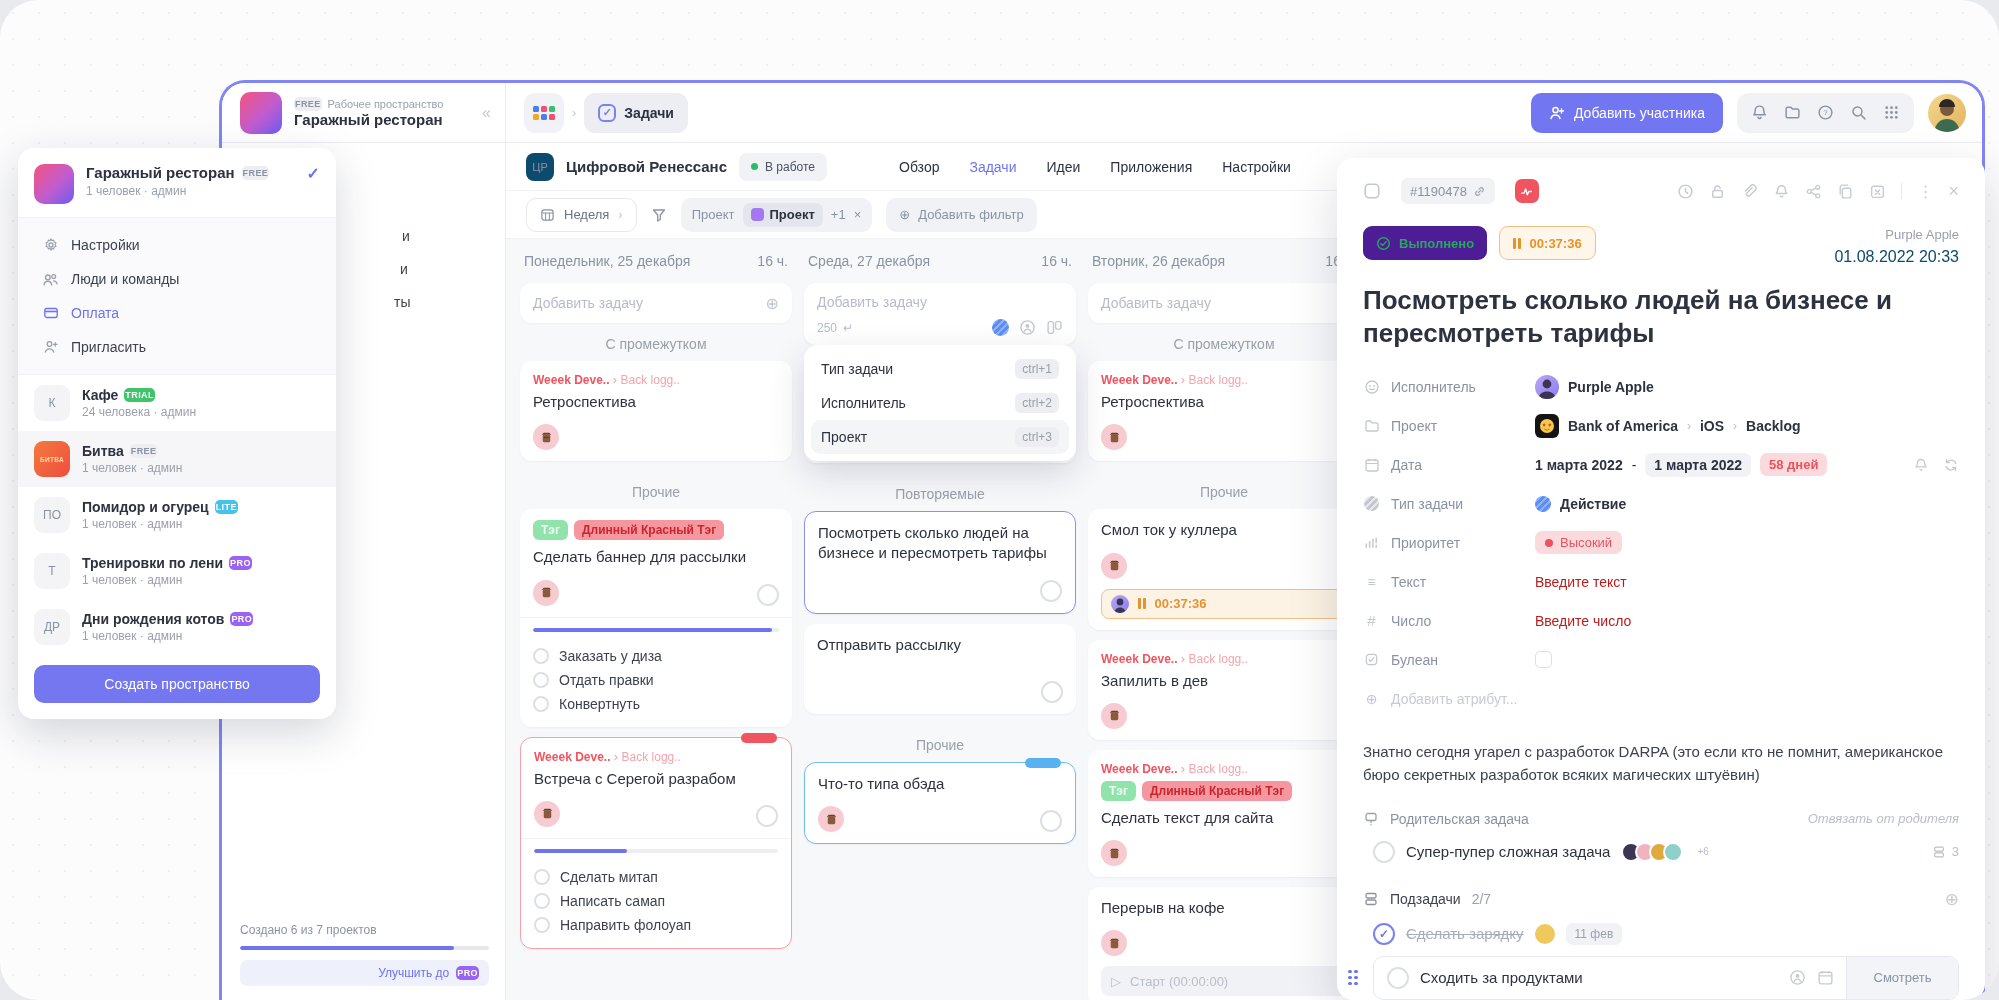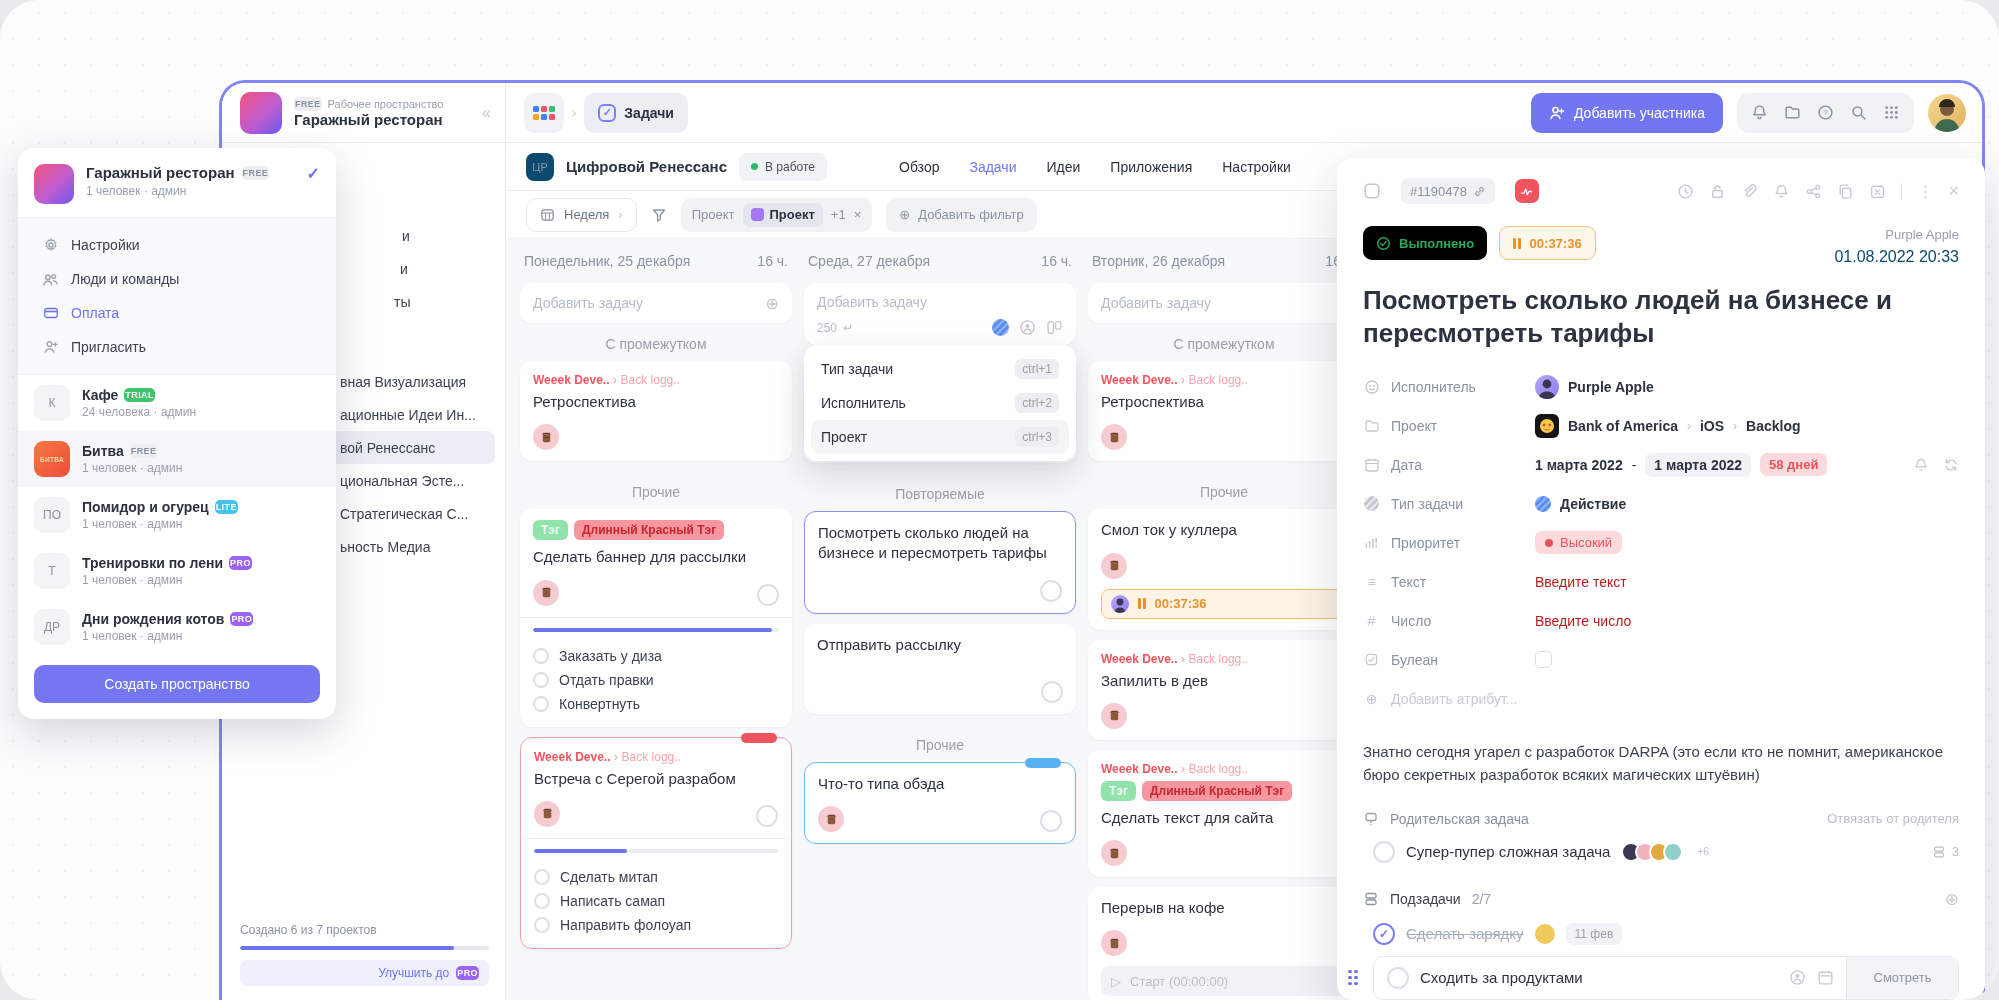--- a/index.html
+++ b/index.html
@@ -136,21 +136,21 @@
   .dd-btn { margin:10px 16px 16px; height:38px; background:#7477ef; color:#fff; border-radius:10px; display:flex; align-items:center; justify-content:center; font-size:14px; }
 
   
   .panel { position:absolute; left:1115px; top:75px; width:648px; height:845px; background:#fff; border-radius:16px; box-shadow:0 16px 50px rgba(30,34,60,.16); z-index:20; padding:20px 26px; overflow:hidden; }
   .tp-top { display:flex; align-items:center; gap:20px; color:#c2c7d1; }
   .tp-id { background:#f1f2f6; border-radius:7px; height:26px; display:flex; align-items:center; gap:6px; padding:0 9px; font-size:13px; color:#8a93a3; }
   .tp-flag { width:24px; height:24px; background:#f0545f; border-radius:7px; display:flex; align-items:center; justify-content:center; }
   .tp-icons { margin-left:auto; display:flex; align-items:center; gap:15px; color:#c6cbd4; }
   .tp-sep { width:1px; height:16px; background:#e7e8ee; }
   .tp-status-row { display:flex; align-items:flex-start; gap:12px; margin-top:22px; }
-  .pill-done { display:flex; align-items:center; gap:8px; background:#000000; border-radius:9px; height:34px; padding:0 13px; color:#26a95c; font-size:13px; font-weight:bold; }
+  .pill-done { display:flex; align-items:center; gap:8px; background:#4c1d95; border-radius:9px; height:34px; padding:0 13px; color:#26a95c; font-size:13px; font-weight:bold; }
   .pill-timer { display:flex; align-items:center; gap:9px; border:1.5px solid #f2c084; background:#fdf6e9; border-radius:9px; height:34px; padding:0 13px; color:#e8922f; font-size:13px; font-weight:bold; }
   .tp-author { margin-left:auto; text-align:right; font-size:13px; color:#9aa0ae; line-height:1.45; }
   .tp-author .d { font-size:16px; color:#0c4a6e; }
   .tp-title { font-size:26px; font-weight:bold; color:#2c3240; line-height:1.25; margin-top:16px; width:560px; }
   .frow { display:flex; align-items:center; min-height:39px; }
   .flabel { width:172px; display:flex; align-items:center; gap:11px; font-size:14px; color:#8a93a3; flex:none; }
   .fic { width:17px; display:flex; justify-content:center; color:#c2c7d1; font-size:14px; }
   .fval { display:flex; align-items:center; gap:9px; font-size:14px; color:#2c3240; flex:1; }
   .fields { margin-top:18px; }
   .av24 { width:24px; height:24px; border-radius:50%; background:linear-gradient(135deg,#b9a8f5,#8d7bef); overflow:hidden; position:relative; flex:none; }
@@ -158,21 +158,21 @@
   .crumb-sep { color:#b9bfca; font-size:12px; }
   .date-pill { background:#f1f2f6; border-radius:7px; padding:4px 9px; }
   .dur-pill { background:#fadadd; color:#e8535d; border-radius:7px; padding:4px 9px; font-weight:bold; font-size:13px; }
   .right-ics { margin-left:auto; display:flex; gap:14px; color:#c6cbd4; }
   .prio-pill { background:#fadadd; color:#e8535d; border-radius:7px; padding:4px 10px; display:flex; align-items:center; gap:7px; font-size:13px; }
   .prio-pill .rd { width:8px; height:8px; border-radius:50%; background:#e8535d; }
   .phold { color:#b91c1c; }
   .bool-box { width:17px; height:17px; border:1.5px solid #dcdfe6; border-radius:5px; }
   .tp-desc { font-size:15px; color:#3c4250; line-height:1.55; margin-top:22px; width:590px; }
   .sec-row { display:flex; align-items:center; margin-top:24px; font-size:14px; color:#8a93a3; gap:11px; }
-  .sec-row .lnk { margin-left:auto; color:#b9bfca; font-size:13px; }
+  .sec-row .lnk { margin-left:auto; color:#b9bfca; font-size:13px;font-style:italic; }
   .ptask { display:flex; align-items:center; gap:11px; margin:14px 0 0 10px; font-size:15px; color:#2c3240; }
   .avstack { display:flex; align-items:center; }
   .avstack i { width:20px; height:20px; border-radius:50%; border:2px solid #fff; margin-left:-6px; }
   .avstack i:first-child { margin-left:0; }
   .plus6 { font-size:10px; color:#b9bfca; margin-left:3px; }
   .pcount { margin-left:auto; display:flex; align-items:center; gap:6px; color:#b9bfca; font-size:13px; }
   .sub-head { display:flex; align-items:center; gap:11px; margin-top:26px; font-size:14px; color:#3c4250; }
   .sub-head .pg { color:#9aa0ae; }
   .sub-head .addp { margin-left:auto; color:#c6cbd4; font-size:17px; }
   .strow { display:flex; align-items:center; gap:11px; margin:13px 0 0 10px; font-size:15px; color:#2c3240; position:relative; }
@@ -315,28 +315,20 @@
     <div class="ghost-pill">
       <span>⊕</span>
       <span>Добавить фильтр</span>
     </div>
   </div>
 
   <div class="sidebar">
     <span class="sb-frag" style="left:180px; top:85px;">и</span>
     <span class="sb-frag" style="left:178px; top:118px;">и</span>
     <span class="sb-frag" style="left:172px; top:151px;">ты</span>
-    <div class="sb-proj" style="top:222px;">
-      <div class="sb-item">вная Визуализация</div>
-      <div class="sb-item">ационные Идеи Ин...</div>
-      <div class="sb-item active">вой Ренессанс</div>
-      <div class="sb-item">циональная Эсте...</div>
-      <div class="sb-item">Стратегическая С...</div>
-      <div class="sb-item">ьность Медиа</div>
-    </div>
     <div class="sb-footer">
       <div class="sb-created">Создано 6 из 7 проектов</div>
       <div class="sb-track">
             <div class="sb-fill"></div>
           </div>
       <div class="sb-upgrade">
         <span>Улучшить до</span>
         <span class="badge pro">PRO</span>
       </div>
     </div>

